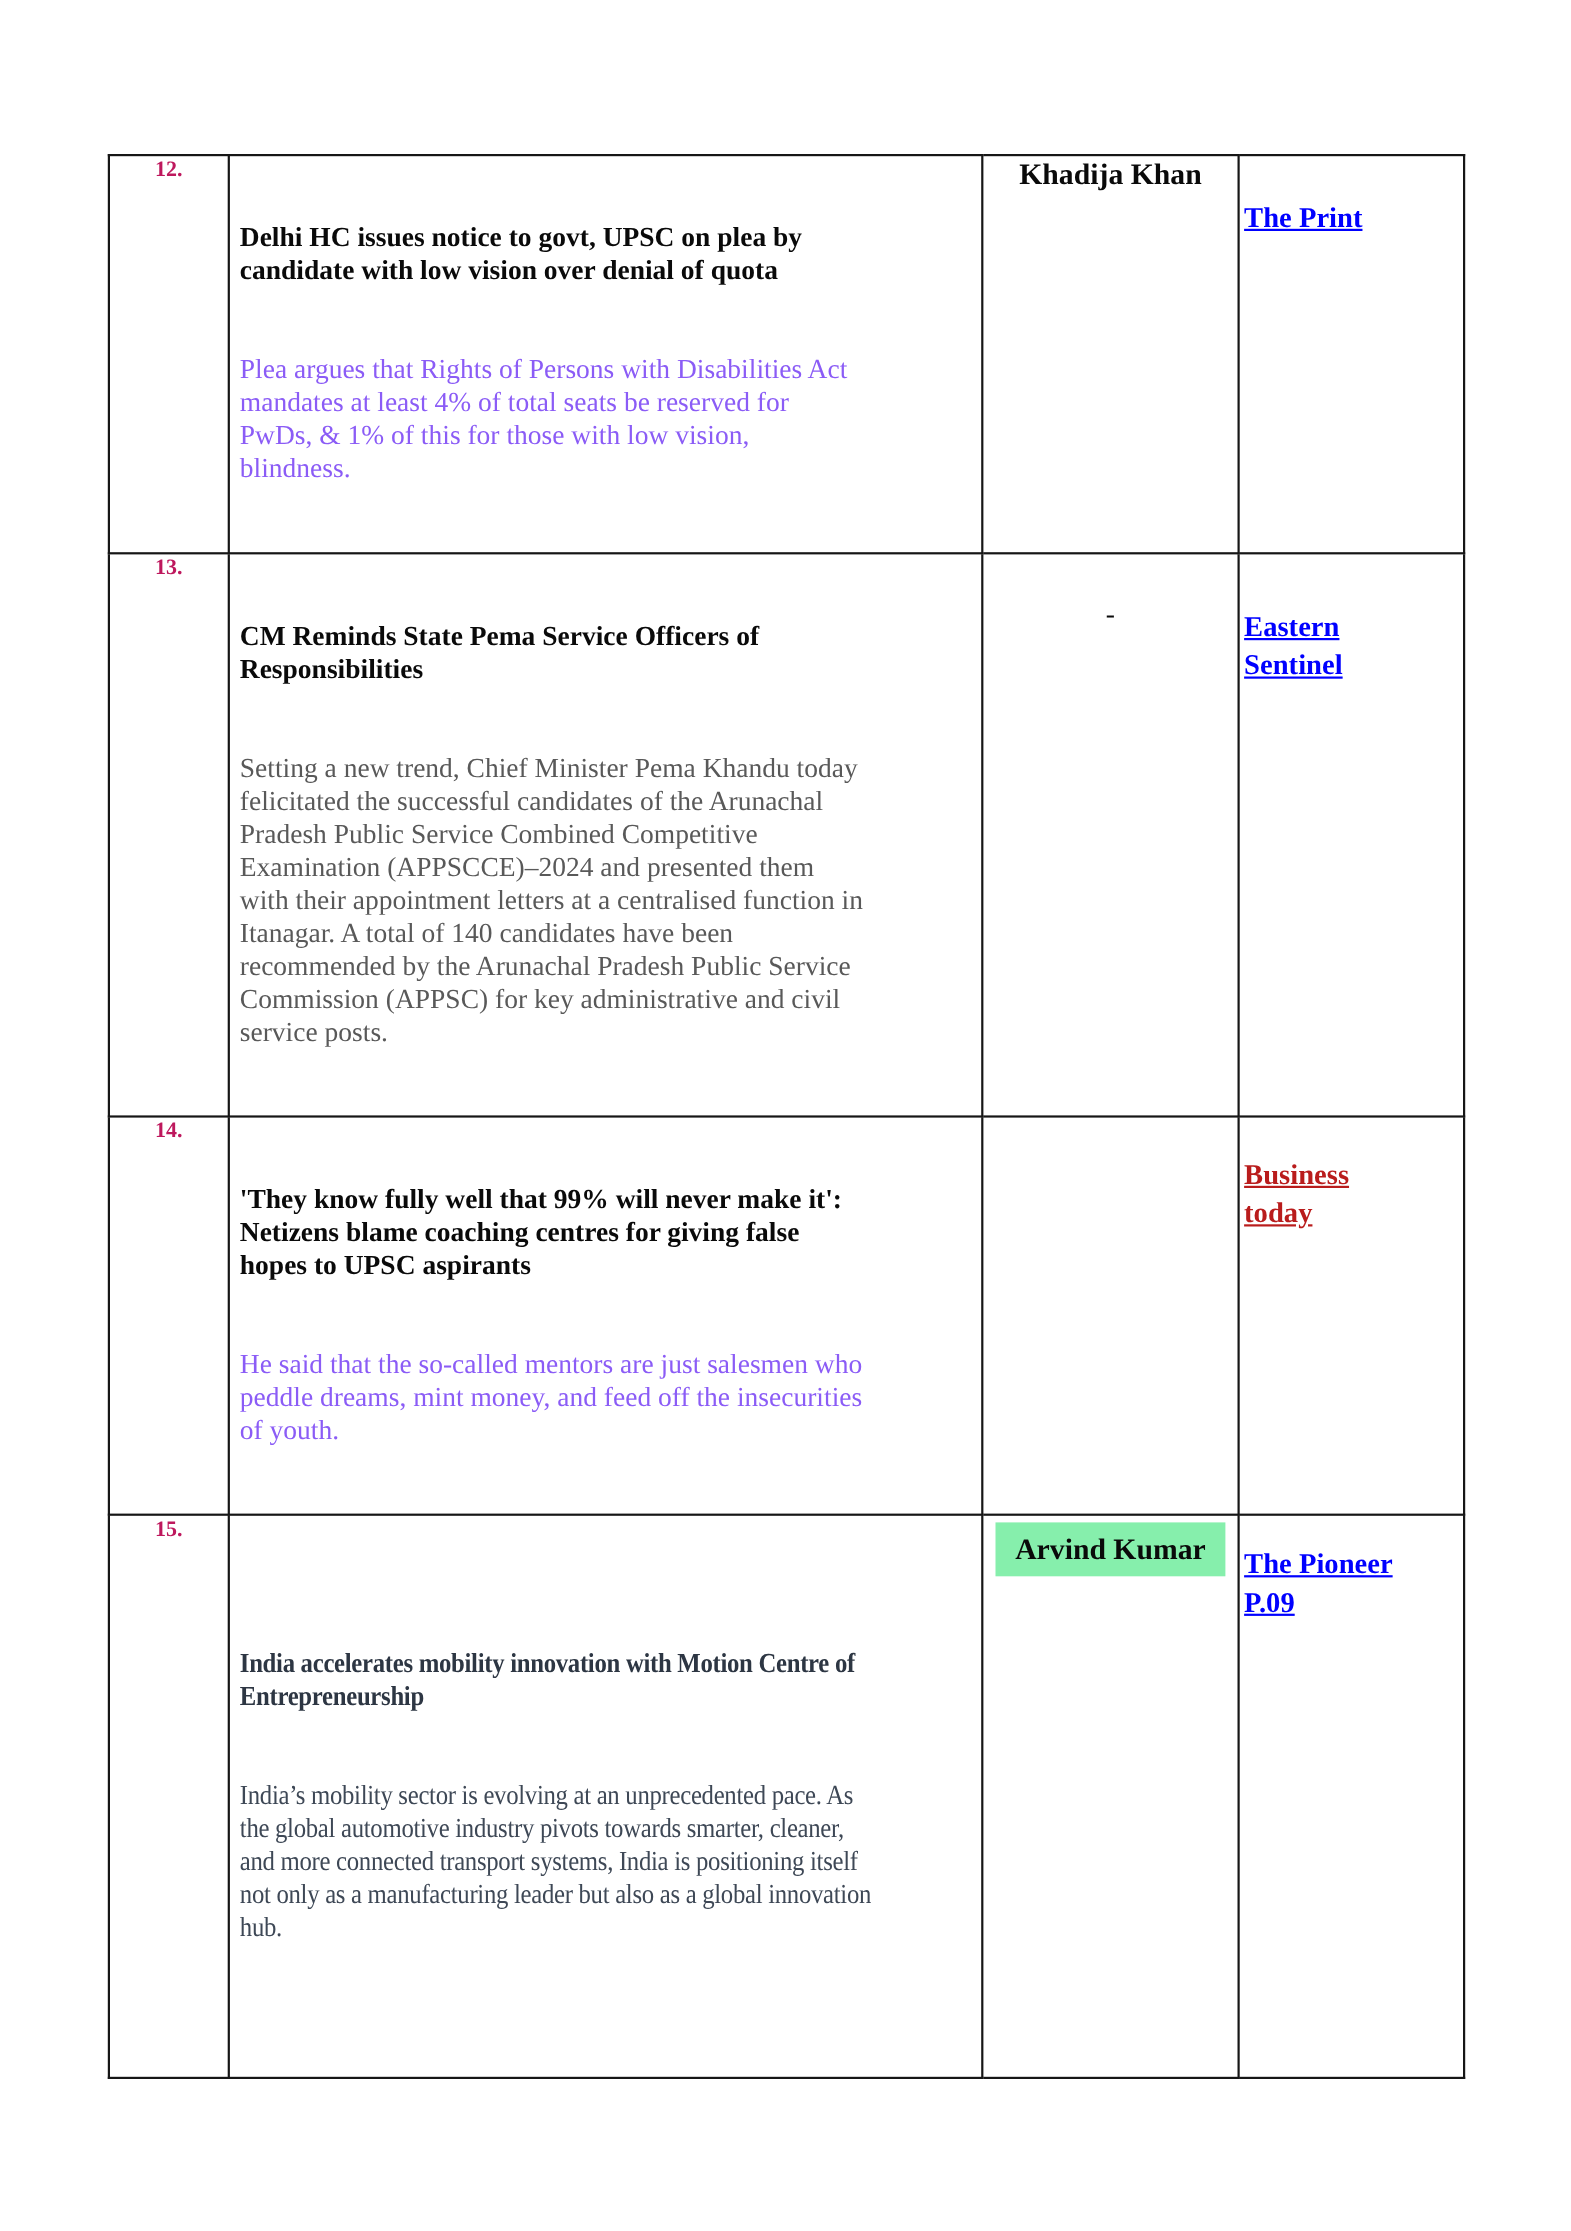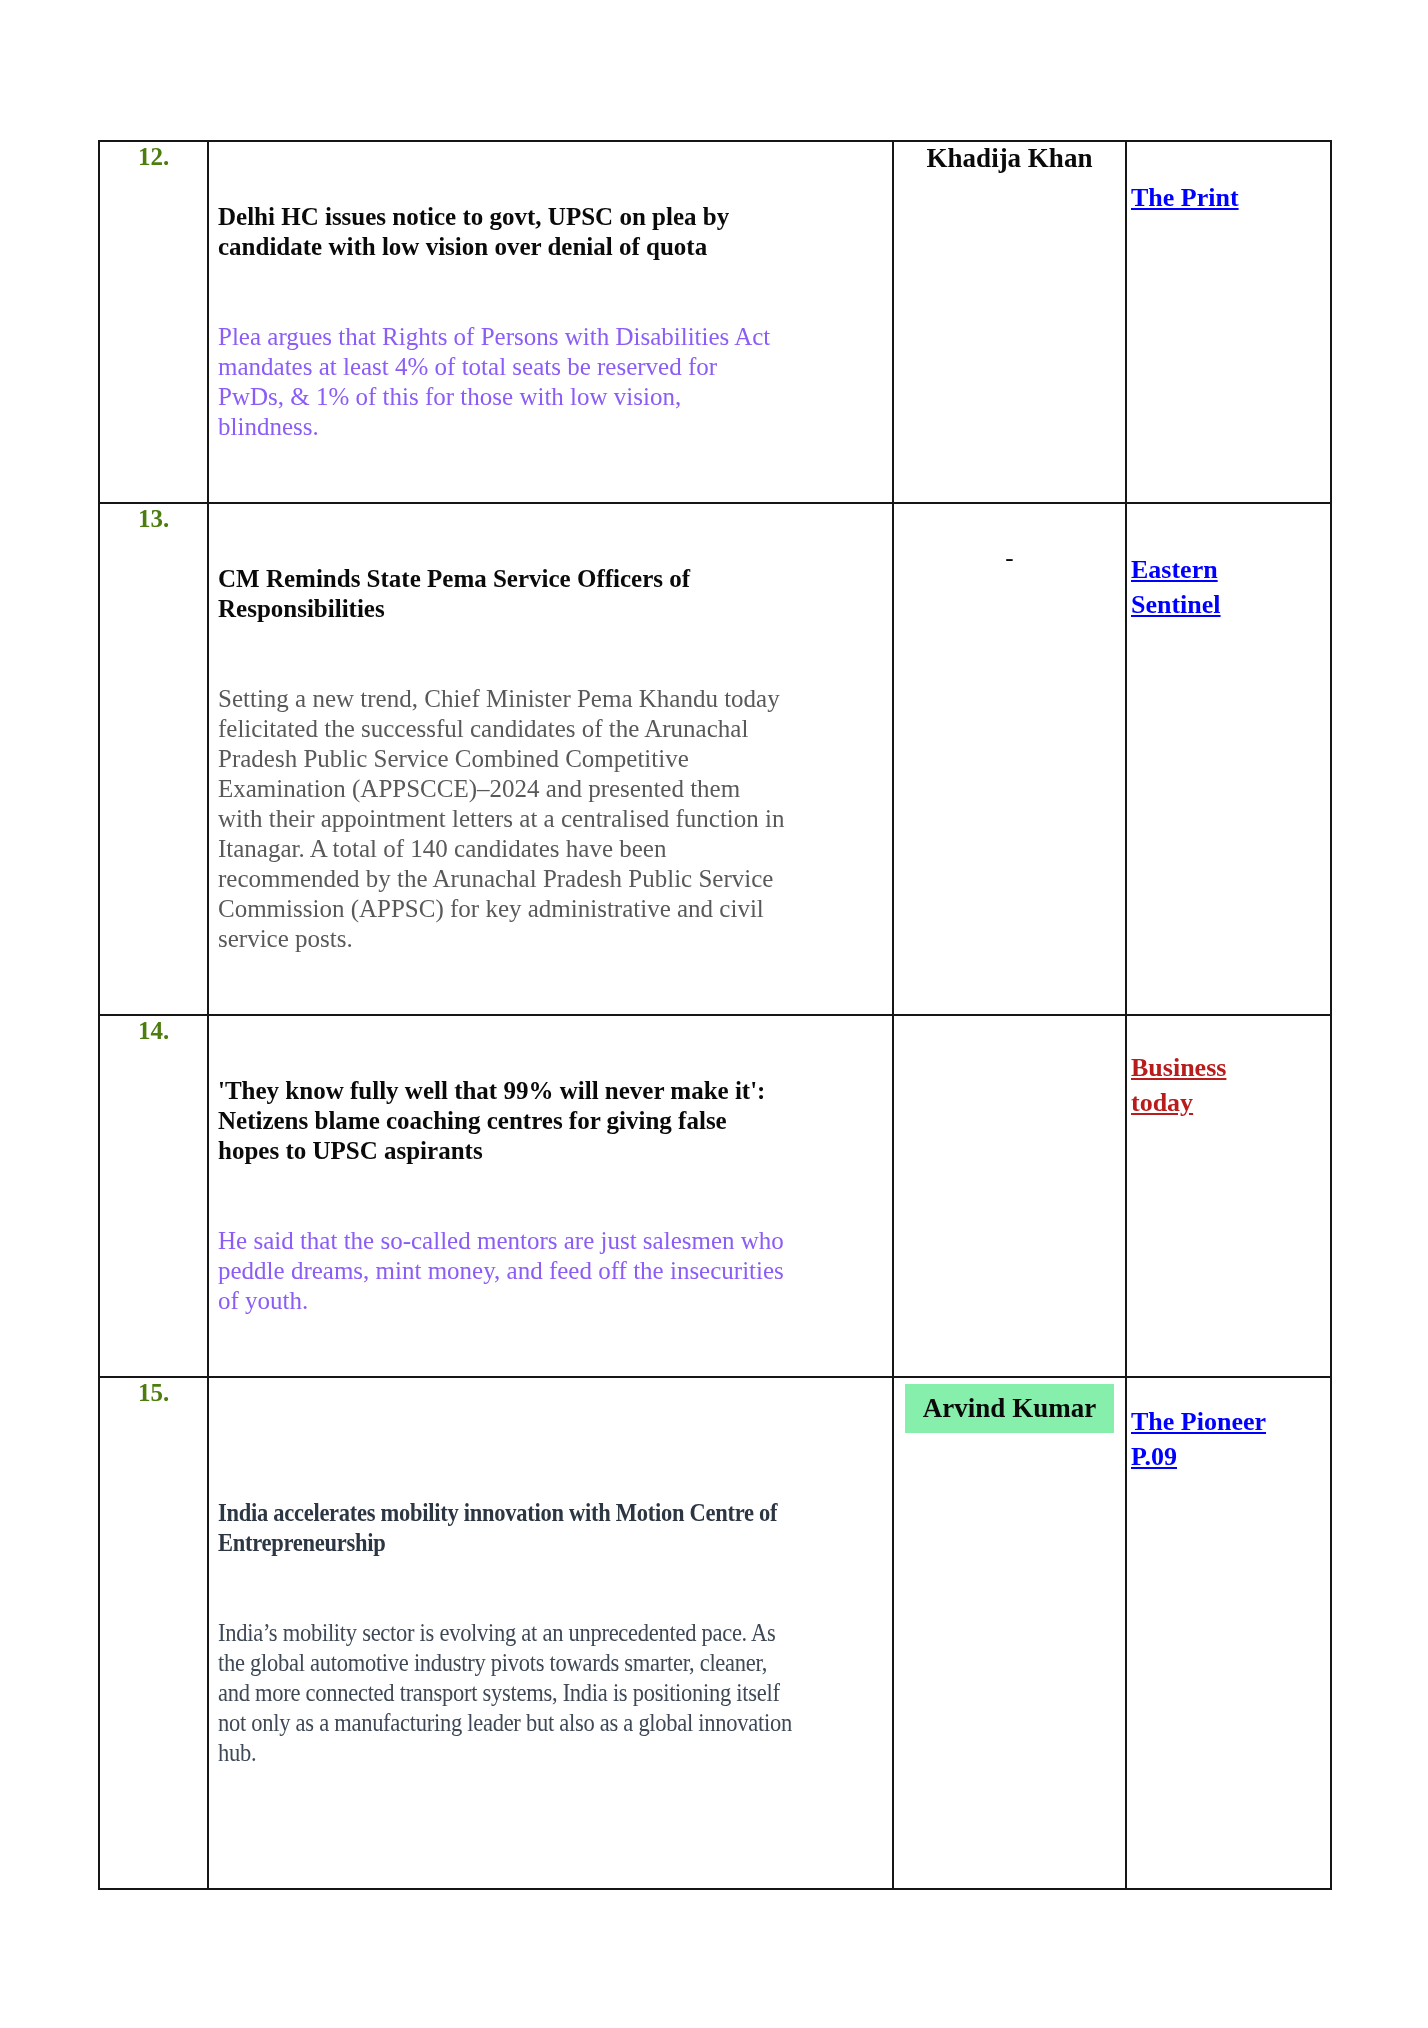--- a/index.html
+++ b/index.html
@@ -26,22 +26,22 @@
   }
   table.news td {
     border: 2px solid #161616;
     vertical-align: top;
     overflow: hidden;
   }
   td.num {
     vertical-align: middle;
     text-align: center;
     font-weight: bold;
-    font-size: 25px;
-    color: #4d7c0f;
+    font-size: 20px;
+    color: #be185d;
     border-radius: 28px;
   }
   td.story {
     padding: 0 6px 0 9px;
     font-size: 25px;
     line-height: 30px;
     white-space: pre;
   }
   .headline {
     font-weight: bold;

